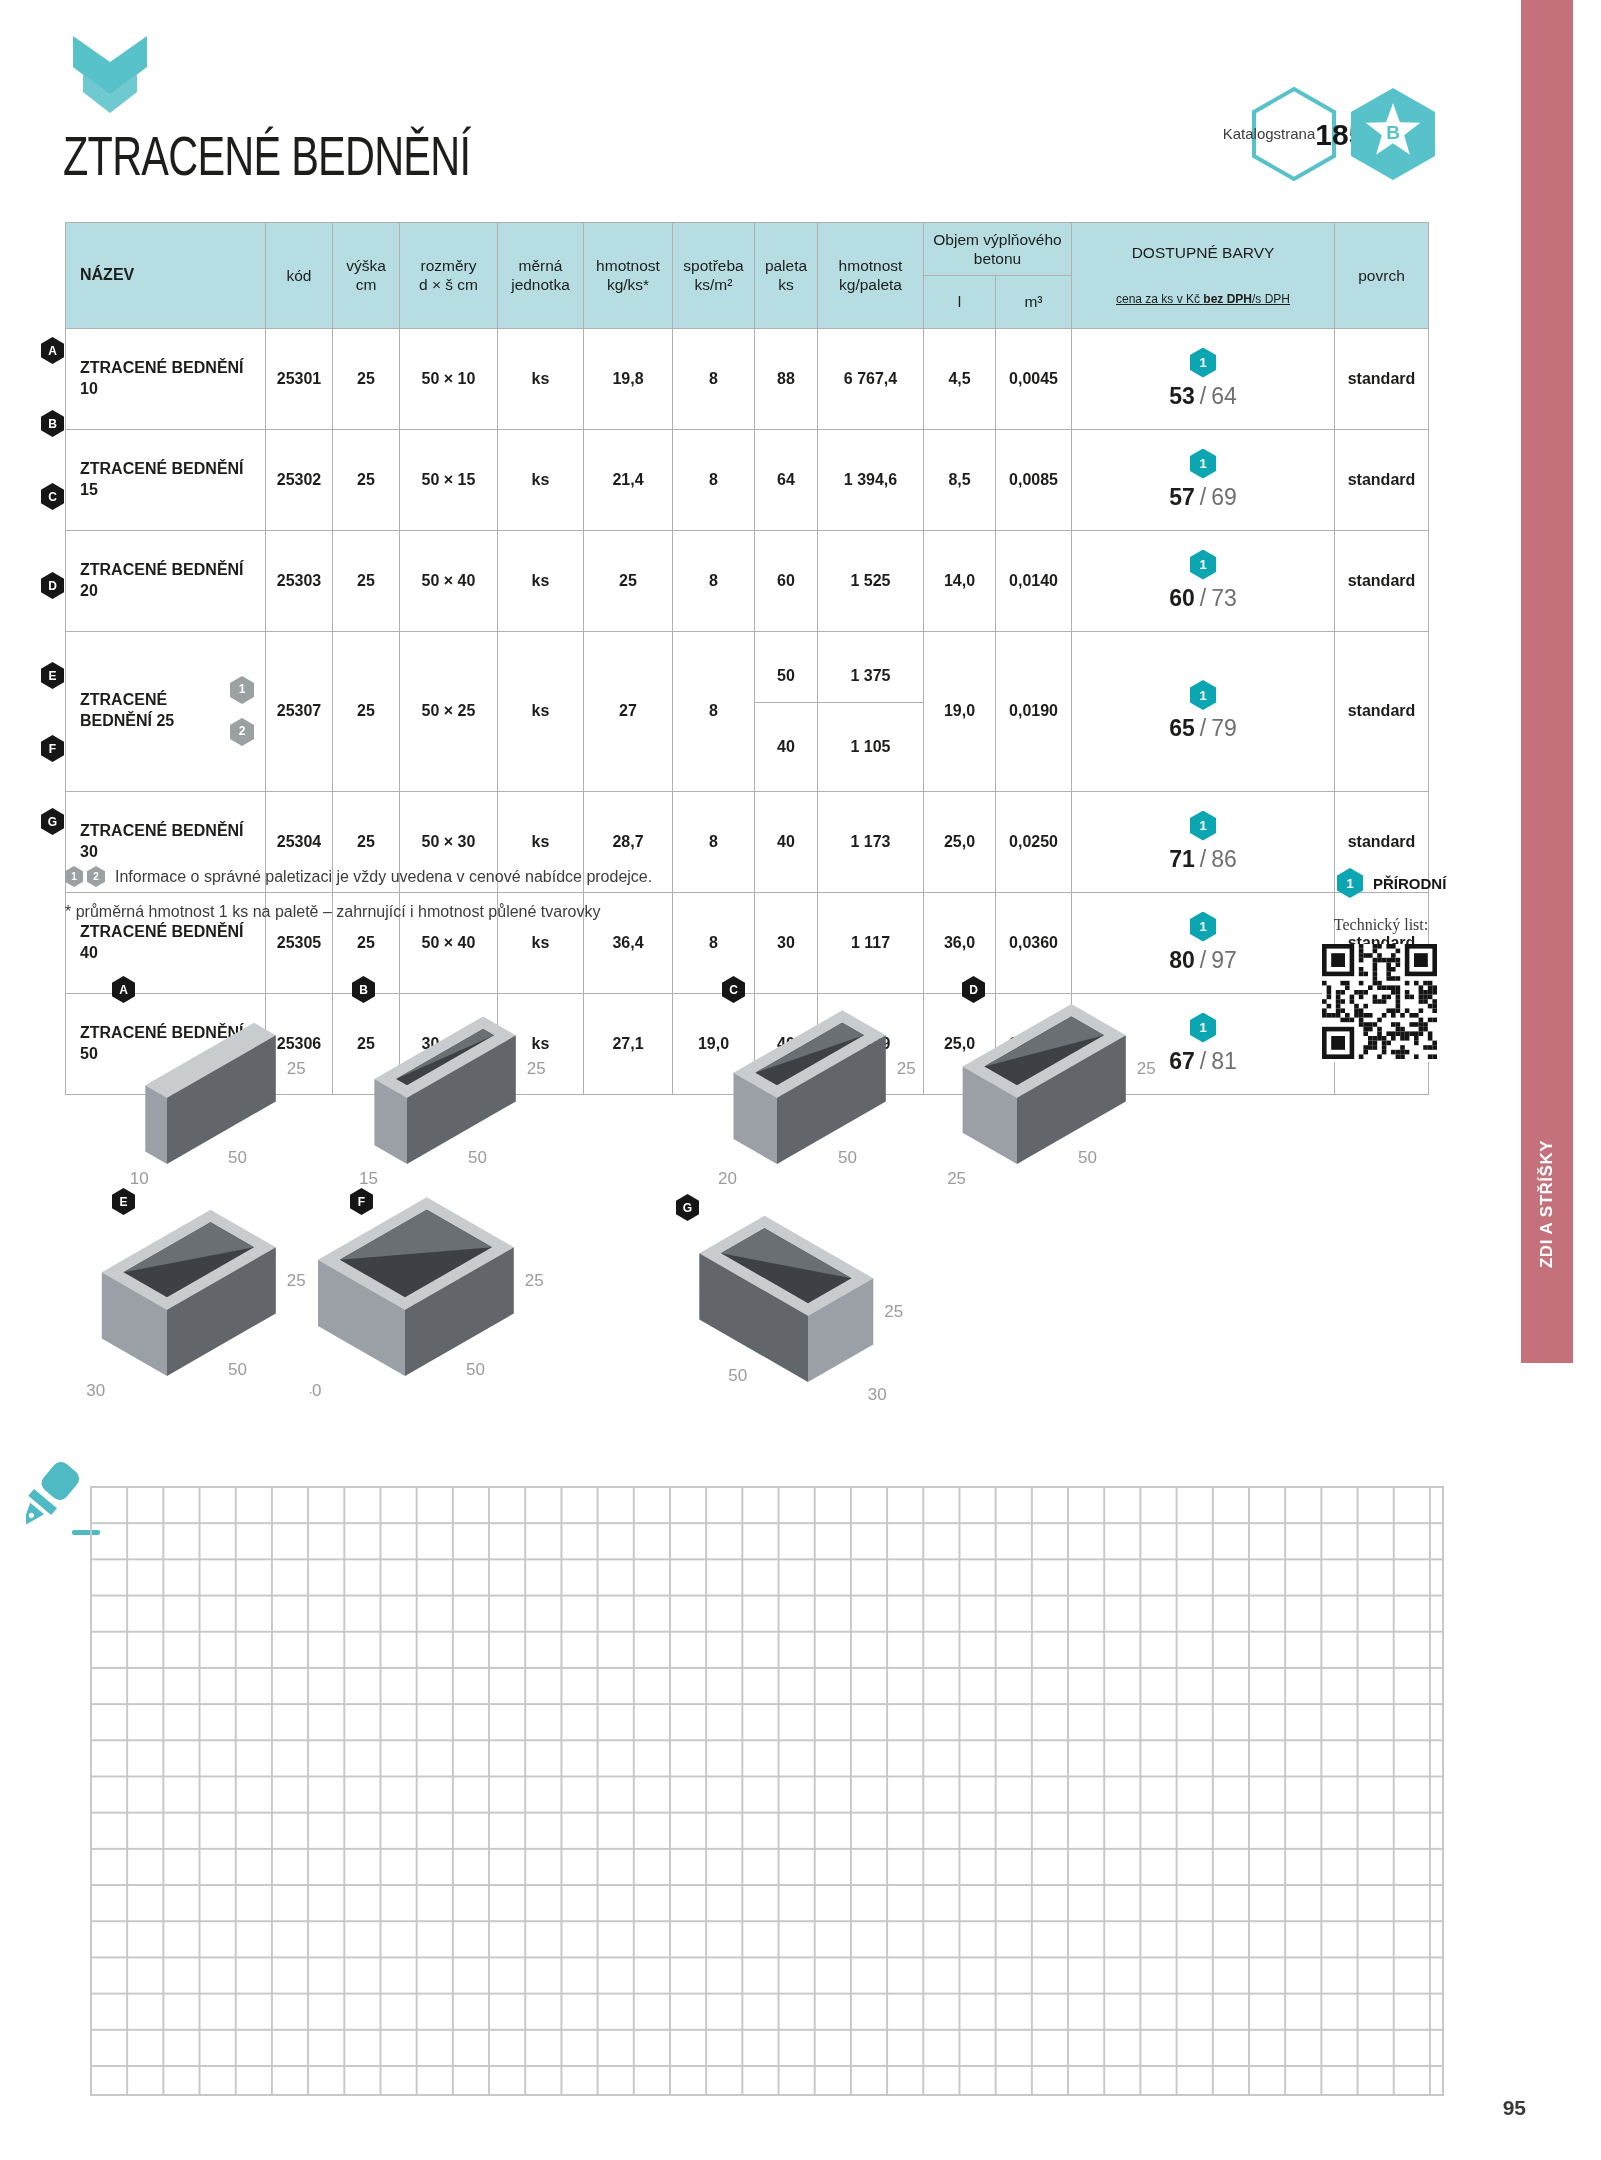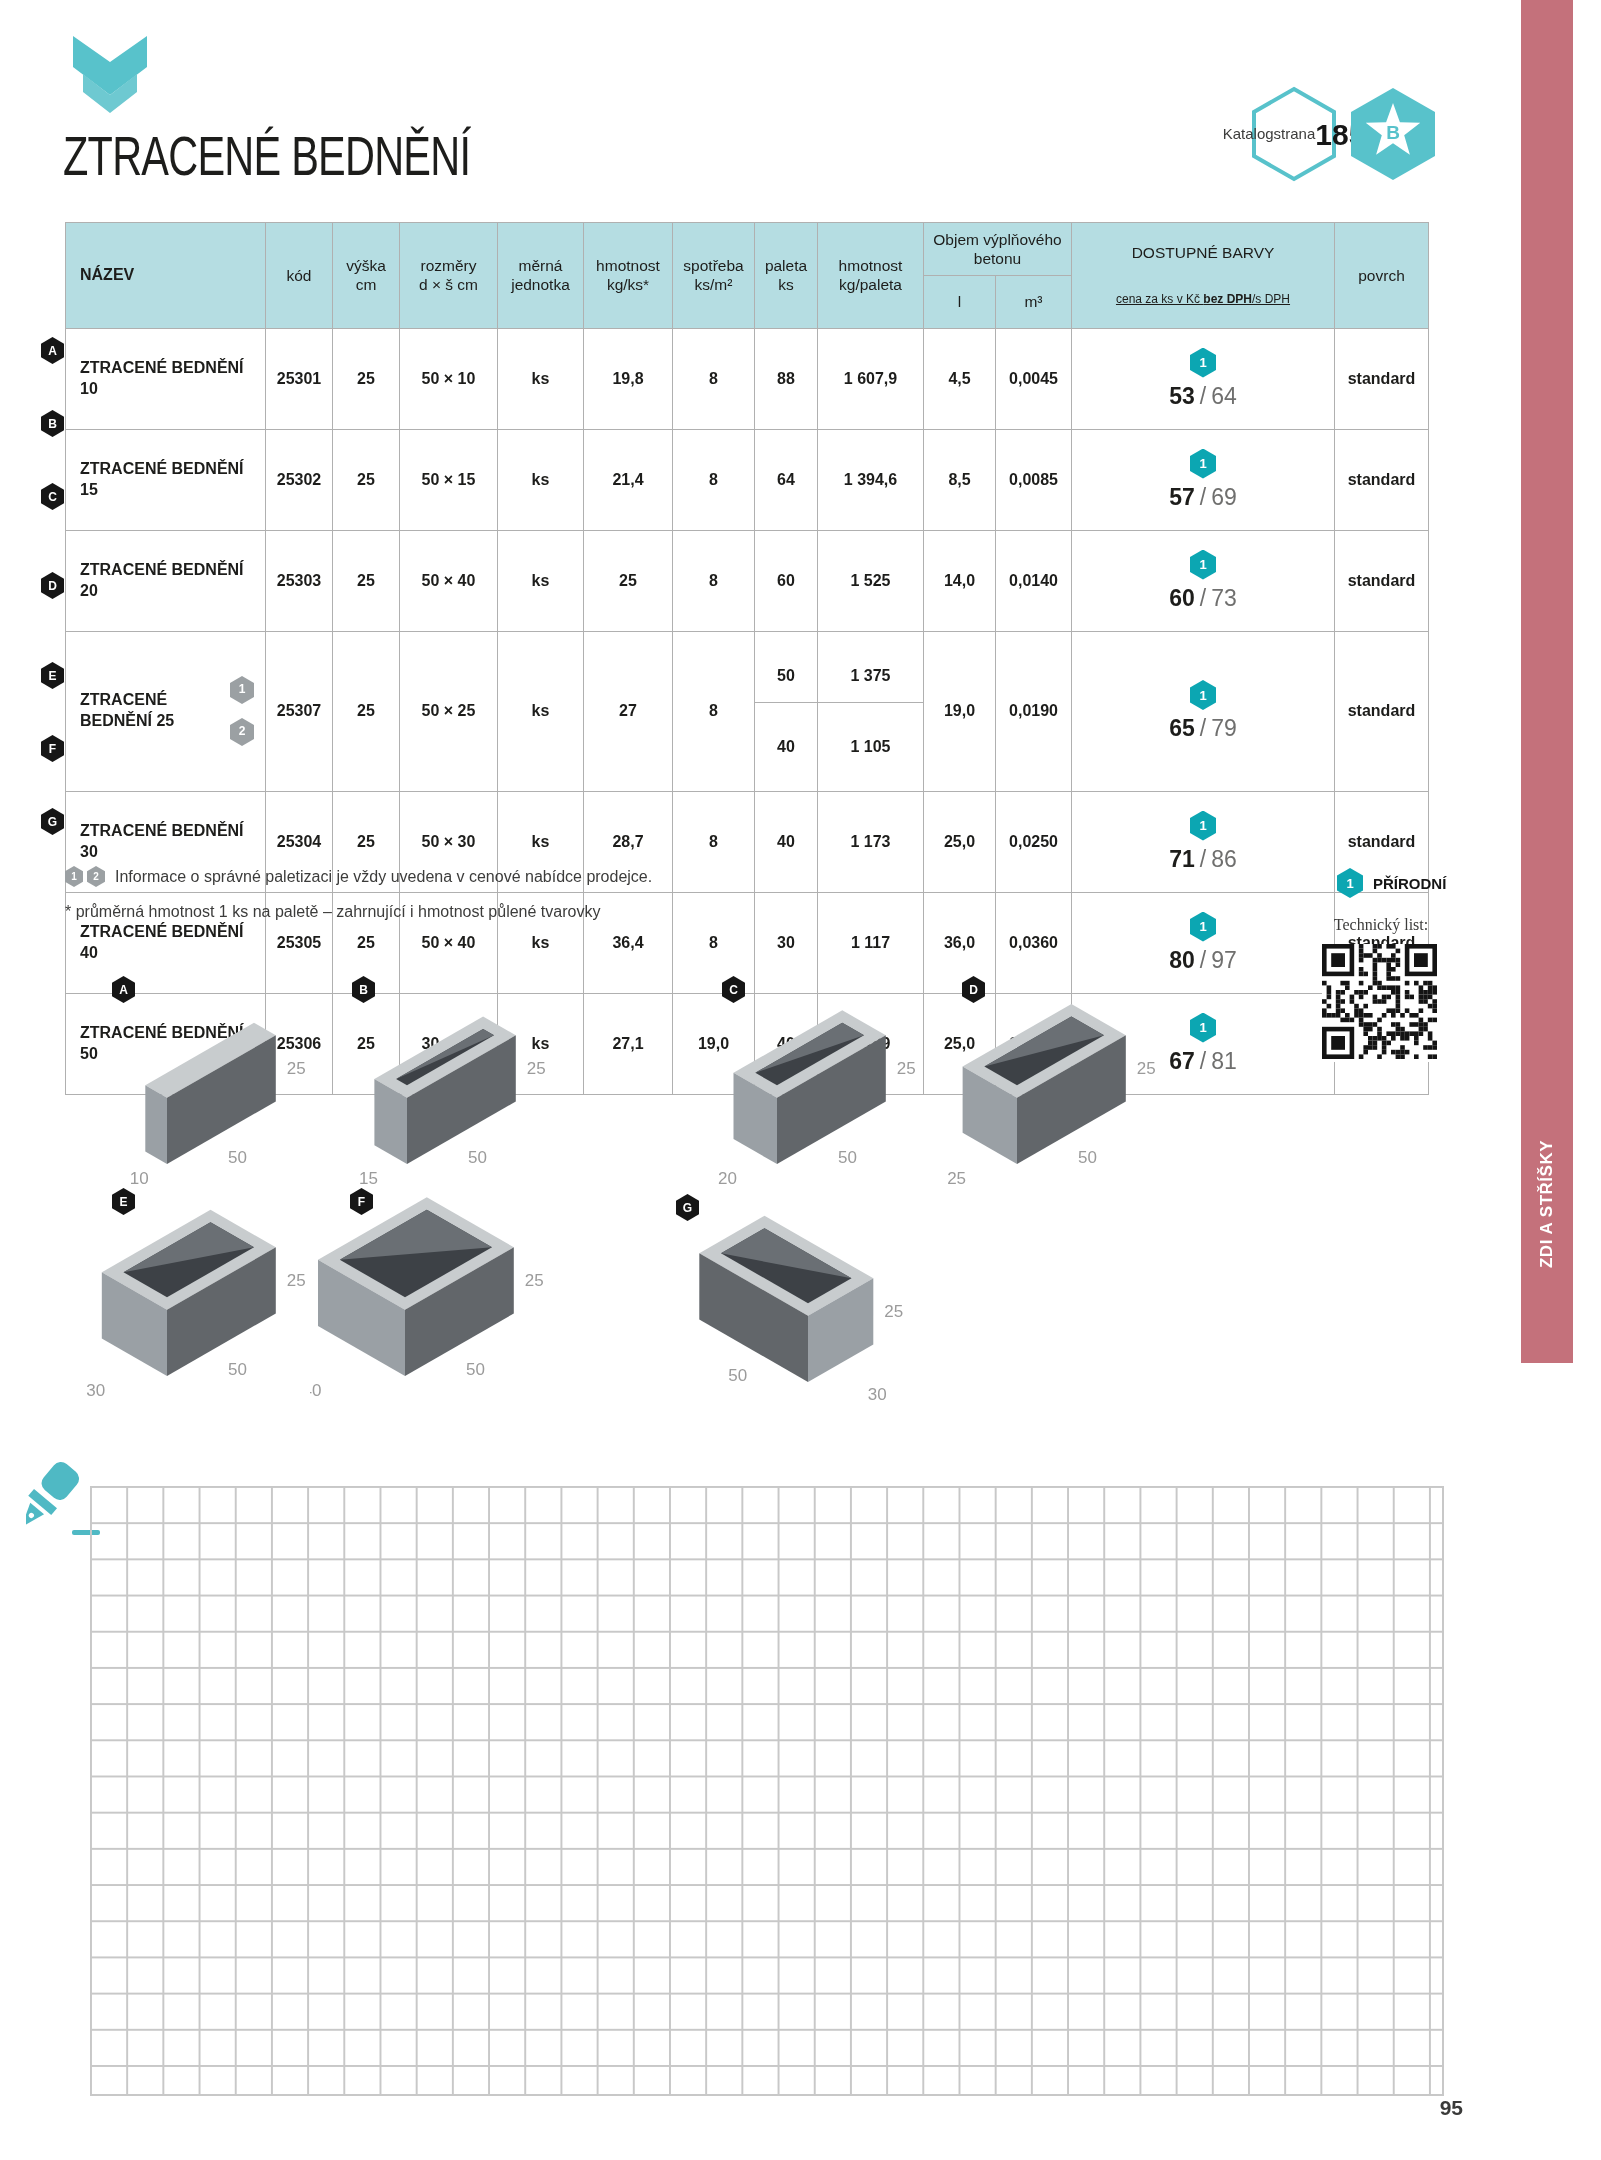--- a/index.html
+++ b/index.html
@@ -55,21 +55,21 @@
   .qr{position:absolute;left:1322px;top:944px;}
   
   .figure{position:absolute;width:272px;height:232px;}
   .fig-hex{position:absolute;left:40px;top:8px;z-index:2;}
   .blk{position:absolute;left:0;top:0;}
   
   .notes-grid{position:absolute;left:90px;top:1486px;width:1352px;height:608px;
       background-image:linear-gradient(#c8c8c8 2px,transparent 2px),linear-gradient(90deg,#c8c8c8 2px,transparent 2px);
       background-size:36.2px 36.2px;border-right:2px solid #c8c8c8;border-bottom:2px solid #c8c8c8;}
   .pencil{position:absolute;left:26px;top:1460px;}
-  .page-num{position:absolute;left:1393px;top:2096px;width:70px;text-align:right;
+  .page-num{position:absolute;left:1456px;top:2096px;width:70px;text-align:right;
       font-size:21px;font-weight:700;color:#3a3a39;}
 </style>
 </head>
 <body>
 
 <div class="page">
 
   <div class="side-tab">
     <div class="side-tab-label">ZDI A STŘÍŠKY</div>
   </div>
@@ -160,21 +160,21 @@
     <tbody>
       <tr>
         <td class="c-name">ZTRACENÉ BEDNĚNÍ 10</td>
         <td>25301</td>
         <td>25</td>
         <td>50 × 10</td>
         <td>ks</td>
         <td>19,8</td>
         <td>8</td>
         <td>88</td>
-        <td>1 607,9</td>
+        <td>6 767,4</td>
         <td>4,5</td>
         <td>0,0045</td>
         <td class="c-price">
           <div class="hex hex-teal">1</div>
           <div class="price"><span>53</span><span class="p2 sp">/</span><span class="p2">64</span></div>
         </td>
         <td>standard</td>
       </tr>
       <tr>
         <td class="c-name">ZTRACENÉ BEDNĚNÍ 15</td>

